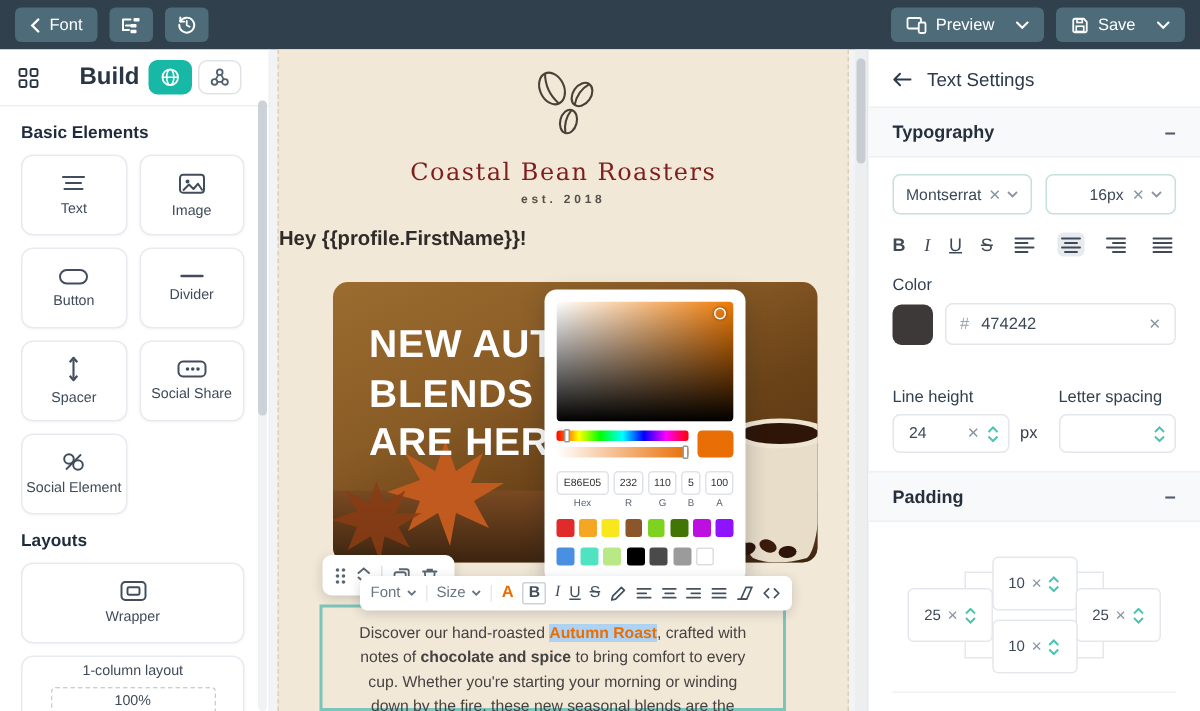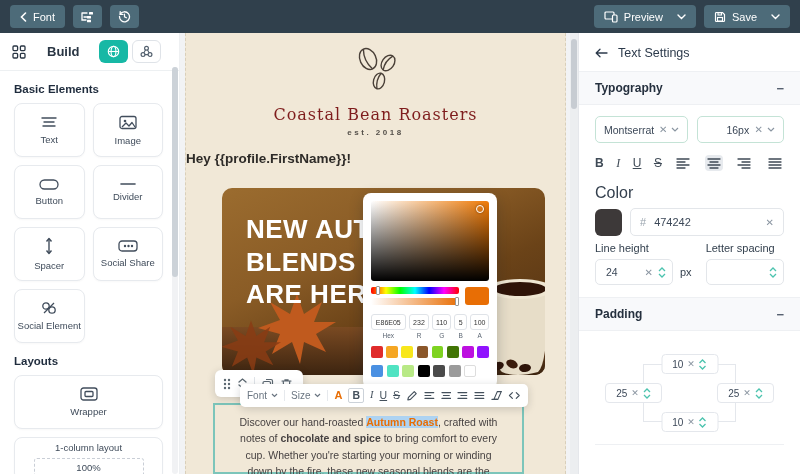--- a/index.html
+++ b/index.html
@@ -14,21 +14,21 @@
   .topbar .spacer { flex:1; }
   .tbtn .chev { margin-left:8px; }
   svg.ic { display:block; }
 
   
   .main { flex:1; display:flex; min-height:0; }
 
   
   .sb-left { width:180px; background:#fff; position:relative; flex:0 0 180px; border-right:1px solid #eef0f2; }
   .sb-head { display:flex; align-items:center; padding:7px 12px 7px 12px; border-bottom:1px solid #edf0f2; }
-  .sb-title { font-size:13px; font-weight:bold; color:#2a3644; margin-left:21px; flex:1; }
+  .sb-title { font-size:16px; font-weight:bold; color:#2a3644; margin-left:21px; flex:1;text-align:center; }
   .toggle { display:flex; gap:4px; margin-right:6px; }
   .tg { width:29px; height:23px; border-radius:6px; display:flex; align-items:center; justify-content:center; cursor:pointer; }
   .tg.active { background:#17b8a5; color:#fff; }
   .tg.idle { background:#fff; border:1px solid #dfe3e8; color:#53606e; }
   .sb-scroll { position:absolute; right:1px; top:34px; bottom:0; width:6px; background:#f1f2f4; border-radius:3px; }
   .sb-scroll .thumb { position:absolute; top:0; left:0; width:6px; height:210px; background:#ccd2d8; border-radius:3px; }
   .sb-section { font-size:11.5px; font-weight:bold; color:#1f2c3d; padding:12px 14px 8px 14px; }
   .tiles { display:grid; grid-template-columns:1fr 1fr; gap:8px; padding:0 16px 0 14px; }
   .tile { background:#fff; border:1px solid #e7eaee; border-radius:8px; height:54px; display:flex; flex-direction:column; align-items:center; justify-content:center; gap:5px; cursor:grab; box-shadow:0 1px 2px rgba(20,30,40,.03); }
   .tile .lbl { font-size:9.5px; color:#3f4b5a; }
@@ -105,40 +105,40 @@
   .minus { color:#566170; cursor:pointer; font-size:13px; line-height:1; }
   .sec-body { padding:11px 16px 12px 16px; }
   .selrow { display:flex; gap:9px; }
   .sel { border:1px solid #c4e3d6; border-radius:5px; height:27px; display:flex; align-items:center; padding:0 8px; font-size:10.5px; color:#3c4858; background:#fff; cursor:pointer; }
   .sel .x { margin-left:auto; color:#8a95a1; font-size:10px; padding:0 4px; }
   .sel.font { flex:1.55; } .sel.size { flex:1;padding-left:28px; }
   .fmtrow { margin-top:12px; display:flex; align-items:center; justify-content:space-between; color:#3f4a56; }
   .fmtrow .t { font-size:12px; cursor:pointer; }
   .al { padding:2px; border-radius:4px; cursor:pointer; display:flex; }
   .al.active { background:#e7eaee; }
-  .flabel { margin-top:13px; font-size:16px; color:#333f4d; }
+  .flabel { margin-top:13px; font-size:11px; color:#333f4d; }
   .colorrow { margin-top:6px; display:flex; gap:8px; align-items:center; }
   .cswatch { width:27px; height:27px; border-radius:6px; flex:0 0 27px; }
   .cinput { flex:1; height:28px; border:1px solid #e3e6ea; border-radius:5px; display:flex; align-items:center; padding:0 9px; gap:8px; }
   .cinput .hash { color:#9aa4ae; }
   .cinput .val { color:#3c4858; flex:1; }
   .cinput .x { color:#8a95a1; font-size:10px; }
-  .grid2 { margin-top:6px; display:grid; grid-template-columns:1fr 1fr; column-gap:14px; row-gap:5px; align-items:center; }
+  .grid2 { margin-top:29px; display:grid; grid-template-columns:1fr 1fr; column-gap:14px; row-gap:5px; align-items:center; }
   .ninp { height:26px; border:1px solid #e3e6ea; border-radius:5px; display:flex; align-items:center; padding:0 6px 0 10px; gap:5px; background:#fff; }
   .ninp .v { flex:1; font-size:10.5px; color:#3c4858; }
   .ninp .x { color:#8a95a1; font-size:10px; }
   .stepper { display:flex; flex-direction:column; gap:1px; }
   .lh-wrap { display:flex; align-items:center; gap:7px; }
   .lh-wrap .ninp { width:78px; }
   .pxl { color:#333f4d; }
 
   
   .paddiag { position:relative; height:78px; margin:12px 10px 2px 10px; }
   .pd-box { position:absolute; left:38px; right:38px; top:10px; bottom:10px; border:1px solid #e4e7ec; }
-  .pinp { position:absolute; width:57px; height:20px; background:#fff; border:1px solid #e4e7ec; border-radius:4px; display:flex; align-items:center; justify-content:center; gap:4px; font-size:10px; color:#3c4858; }
+  .pinp { position:absolute; width:57px; height:36px; background:#fff; border:1px solid #e4e7ec; border-radius:4px; display:flex; align-items:center; justify-content:center; gap:4px; font-size:10px; color:#3c4858; }
   .pinp .x { color:#8a95a1; font-size:9px; }
   .pinp.top { left:50%; transform:translateX(-50%); top:0; }
   .pinp.bottom { left:50%; transform:translateX(-50%); bottom:0; }
   .pinp.left { left:0; top:50%; transform:translateY(-50%); }
   .pinp.right { right:0; top:50%; transform:translateY(-50%); }
   .enddiv { border-top:1px solid #eef0f3; margin-top:12px; }
 </style>
 </head>
 <body>
 

